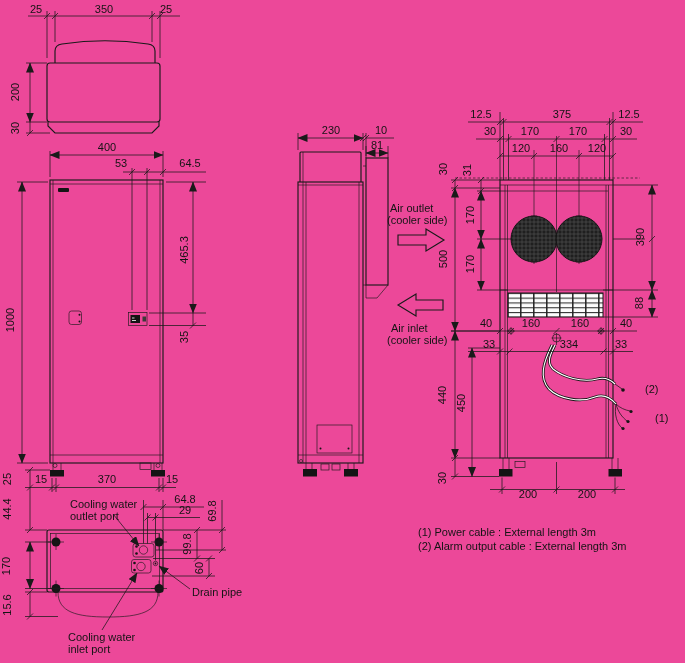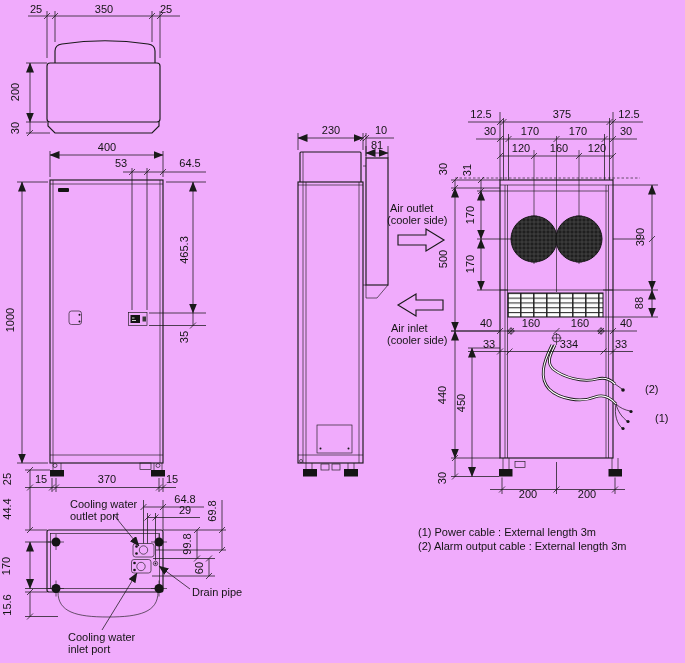--- a/index.html
+++ b/index.html
@@ -1,16 +1,16 @@
 <!DOCTYPE html>
 <html><head>
 <meta charset="utf-8">
 <style>
   html,body{margin:0;padding:0;background:#fff;}
-  .page{width:685px;height:663px;background:#f0abfc;position:relative;overflow:hidden;}
+  .page{width:685px;height:663px;background:#ec4899;position:relative;overflow:hidden;}
   svg{display:block;}
   svg text{font-family:"Liberation Sans","DejaVu Sans",sans-serif;font-size:11px;fill:#141414;}
   .mid{text-anchor:middle;}
   .o{fill:none;stroke:#1a1a1a;stroke-width:1.15;}
   .i{fill:none;stroke:#1a1a1a;stroke-width:.65;}
   .d{fill:none;stroke:#1a1a1a;stroke-width:.75;}
   .dash{stroke-dasharray:2.5 2;}
   .blk{fill:#141414;stroke:none;}
   .note{font-size:11px;}
 </style>

